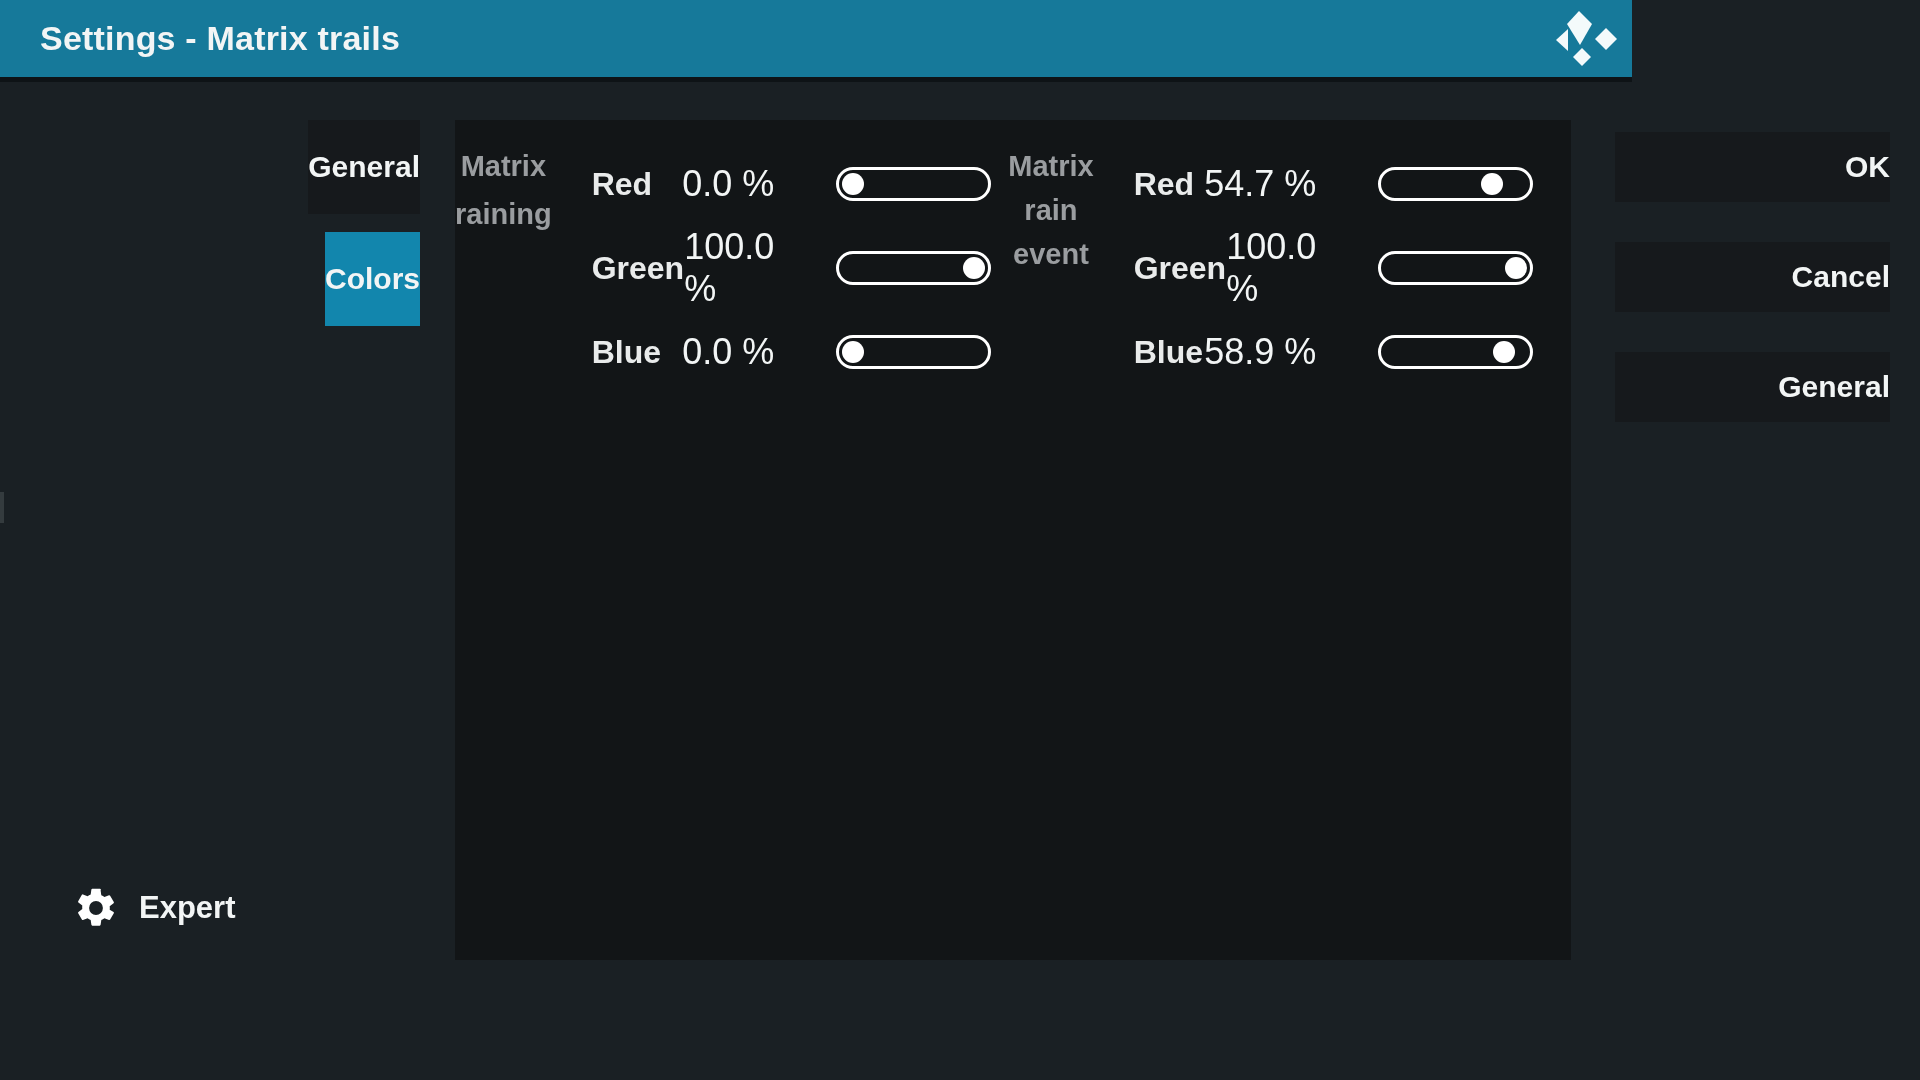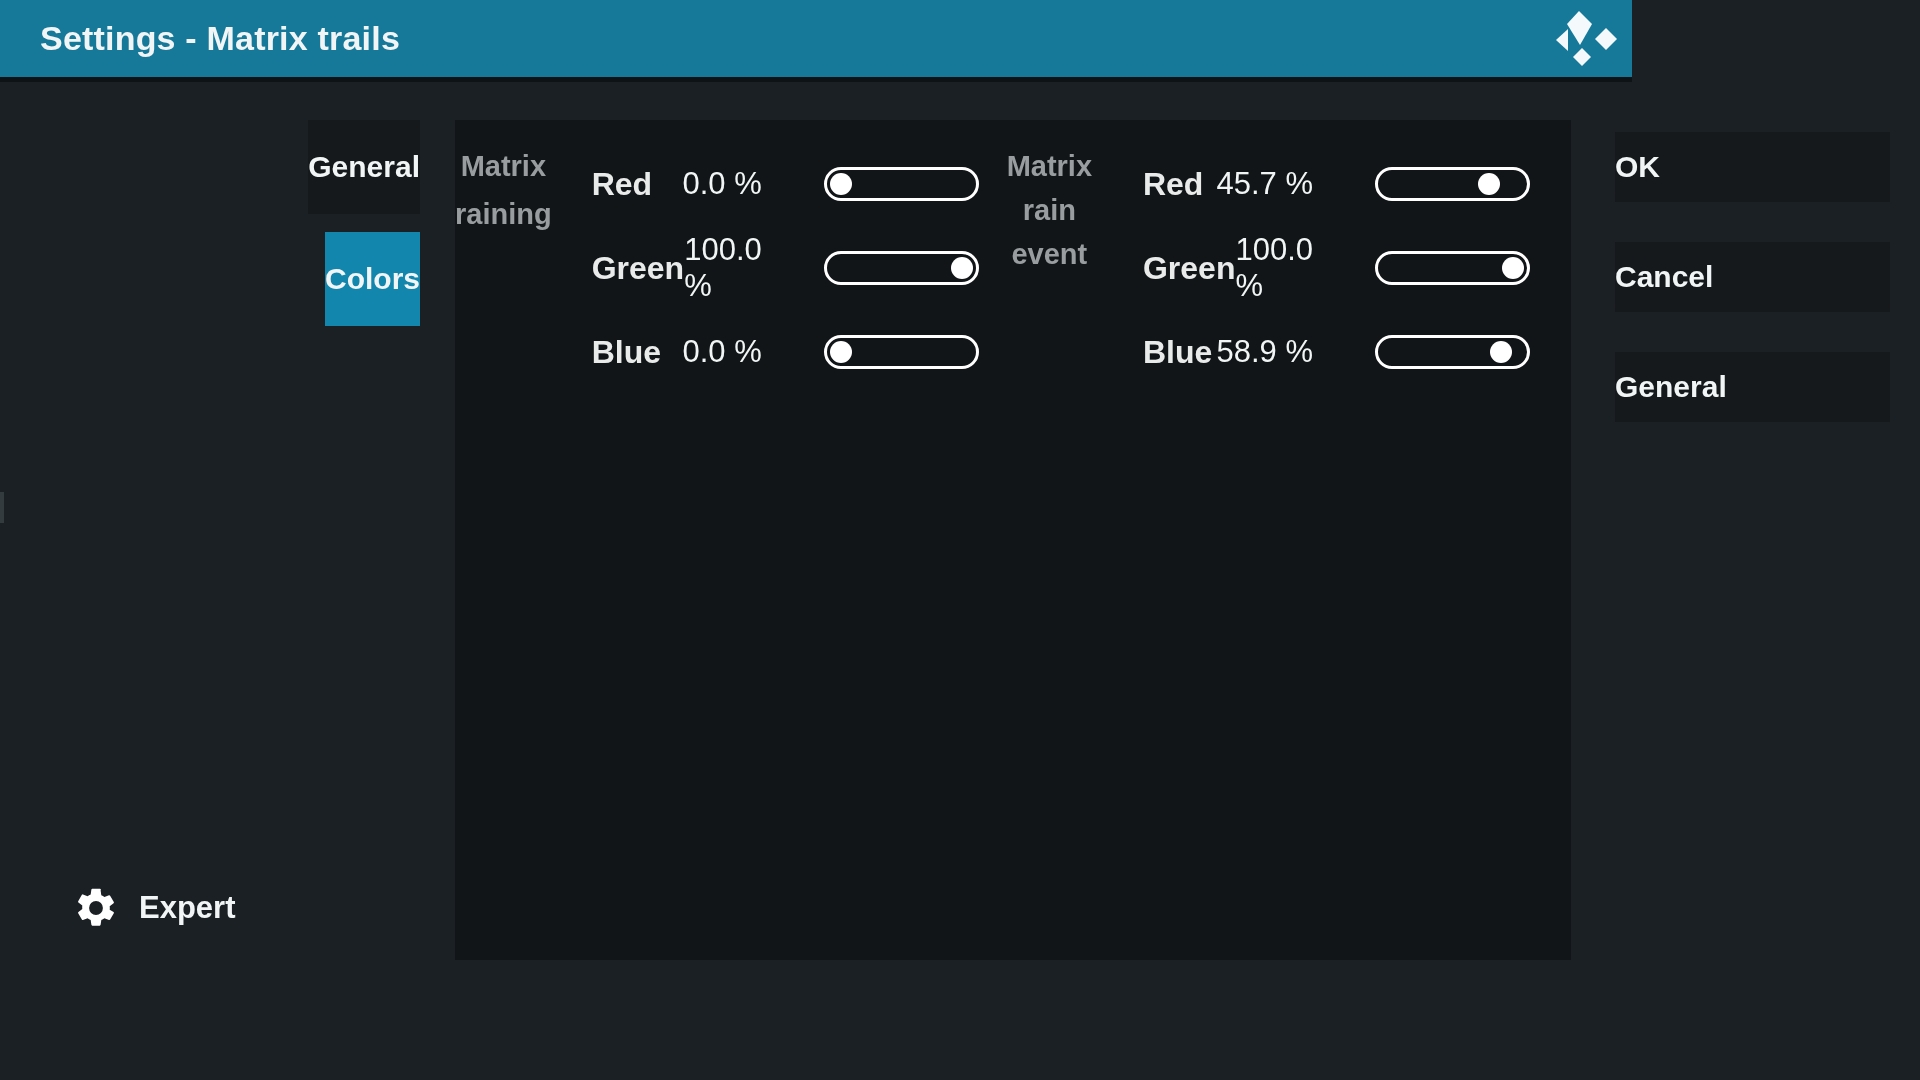--- a/index.html
+++ b/index.html
@@ -50,36 +50,36 @@
     margin-top:22px;height:48px;line-height:48px;text-align:center;
     font-size:29px;font-weight:700;color:var(--text-section);
   }
   .section-title.second{margin-top:24px;height:44px;line-height:44px;}
   .rows{display:flex;flex-direction:column;margin-top:22px;}
   .row{
     height:84px;display:flex;align-items:center;
     padding:0 41px 0 40px;
   }
   .row-label{font-size:32px;color:var(--text-label);font-weight:bold;}
-  .row-value{margin-left:auto;font-size:31px;color:var(--text-bright);margin-right:62px;}
+  .row-value{margin-left:auto;font-size:36px;color:var(--text-bright);margin-right:62px;}
   .slider{
     position:relative;width:155px;height:34px;
     border:3px solid #ffffff;border-radius:17px;background:transparent;
     cursor:pointer;flex:0 0 auto;
   }
   .knob{
     position:absolute;top:50%;transform:translateY(-50%);
     width:22px;height:22px;border-radius:50%;background:#ffffff;left:3px;
   }
   .divider{height:3px;background:var(--divider);margin:1px -12px 0 -12px;}
   
   .actions{position:absolute;left:1615px;top:132px;width:275px;display:flex;flex-direction:column;gap:40px;}
   .action-btn{
     height:70px;background:var(--button);
-    display:flex;align-items:center;justify-content:flex-start;
+    display:flex;align-items:center;justify-content:flex-end;
     font-size:30px;font-weight:700;color:var(--text-bright);cursor:pointer;
   }
   
   .level{
     position:absolute;left:73px;top:880px;height:56px;
     display:flex;align-items:center;gap:20px;cursor:pointer;
   }
   .level svg{width:46px;height:46px;fill:#ffffff;}
   .level-label{font-size:31px;font-weight:700;color:var(--text-bright);}
   
@@ -137,21 +137,21 @@
     </div>
   </div>
 
   <div class="divider"></div>
 
   <div class="section-title second">Matrix rain event</div>
 
   <div class="rows">
     <div class="row">
       <span class="row-label">Red</span>
-      <span class="row-value">45.7 %</span>
+      <span class="row-value">54.7 %</span>
       <div class="slider">
         <div class="knob" style="left: 99.8px;"></div>
       </div>
     </div>
     <div class="row">
       <span class="row-label">Green</span>
       <span class="row-value">100.0 %</span>
       <div class="slider">
         <div class="knob" style="left: 124px;"></div>
       </div>

